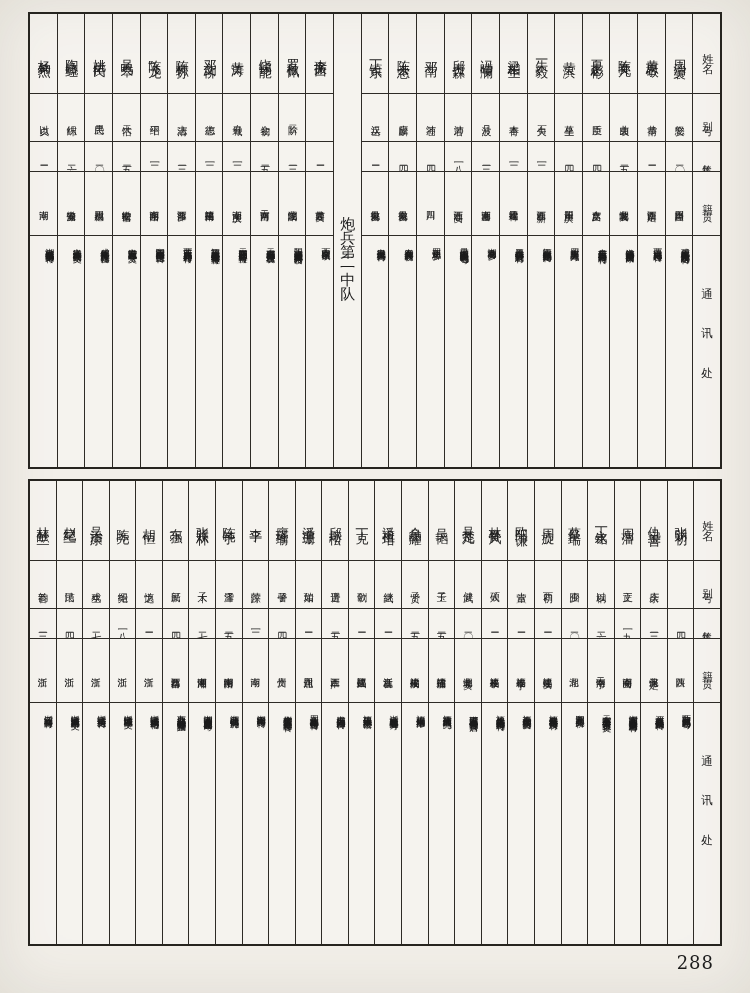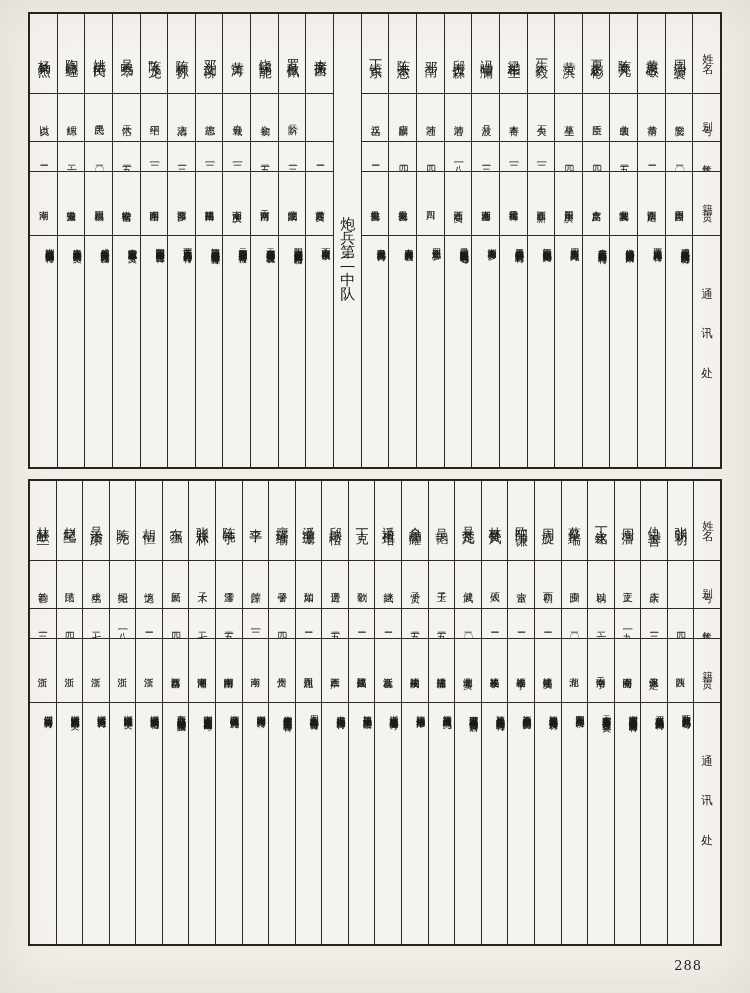--- a/index.html
+++ b/index.html
@@ -49,22 +49,22 @@
   .title-col {
     writing-mode: vertical-rl;
     text-orientation: upright;
     text-align: center;
     font-size: 15px;
     letter-spacing: 14px;
     line-height: 26px;
     padding-top: 10px;
   }
   .page-number {
-    position: absolute; right: 48px; bottom: 20px;
-    font-size: 13px; letter-spacing: 1px;
+    position: absolute; right: 36px; bottom: 20px;
+    font-size: 18px; letter-spacing: 1px;
   }
 </style>
 </head>
 <body>
 
 <div class="page">
   <div class="table-area">
     <div class="roster top">
         <div class="col header-col">
           <div class="cell name">姓名</div>

